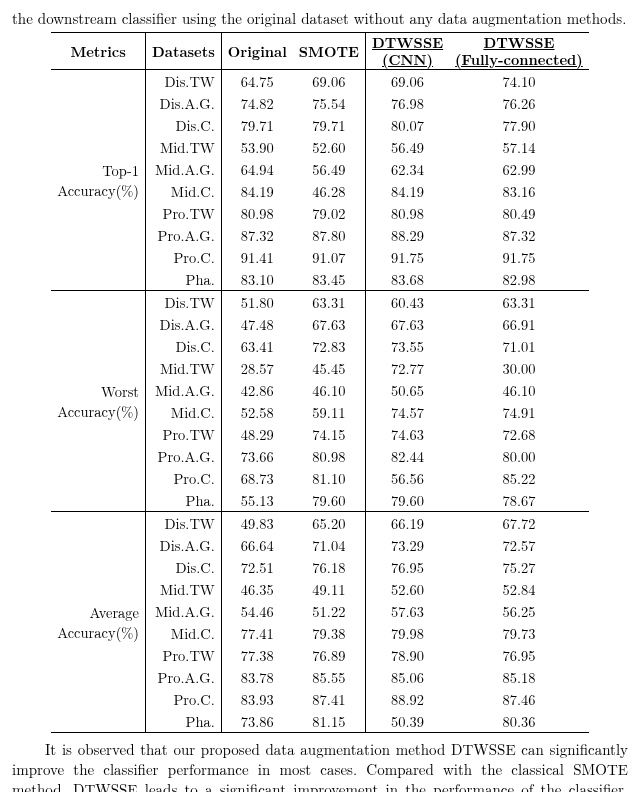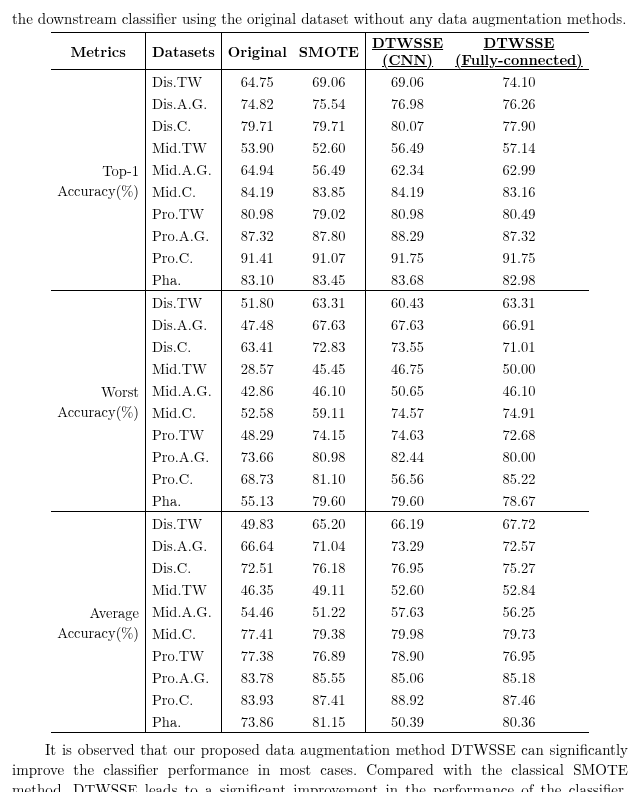--- a/index.html
+++ b/index.html
@@ -22,21 +22,21 @@
     border-collapse: collapse;
     margin: 0 auto;
     font-size: 14.5px;
   }
   th, td {
     padding: 1px 6px;
     text-align: left;
     vertical-align: middle;
   }
   td.num, th.num { text-align: center; }
-  td.ds { text-align: left; }
+  td.ds { text-align: right; }
   .rule-top { border-top: 1.2px solid #000; margin-top: 38px; }
   .rule-bot { border-bottom: 1.2px solid #000; }
   .rule-mid { border-bottom: 0.7px solid #000; }
   th.vsep, td.vsep { border-right: 0.7px solid #000; }
   .bold { font-weight: normal; }
   .metric-cell {
     text-align: right;
     white-space: nowrap;
   }
   .hdr th { font-weight: bold; text-align: center; }
@@ -95,21 +95,21 @@
       <tr>
         <td class="ds vsep">Mid.A.G.</td>
         <td class="num bold">64.94</td>
         <td class="num vsep">56.49</td>
         <td class="num">62.34</td>
         <td class="num">62.99</td>
       </tr>
       <tr>
         <td class="ds vsep">Mid.C.</td>
         <td class="num bold">84.19</td>
-        <td class="num vsep">83.85</td>
+        <td class="num vsep">46.28</td>
         <td class="num bold">84.19</td>
         <td class="num">83.16</td>
       </tr>
       <tr>
         <td class="ds vsep">Pro.TW</td>
         <td class="num bold">80.98</td>
         <td class="num vsep">79.02</td>
         <td class="num bold">80.98</td>
         <td class="num">80.49</td>
       </tr>
@@ -153,22 +153,22 @@
         <td class="ds vsep">Dis.C.</td>
         <td class="num">63.41</td>
         <td class="num vsep">72.83</td>
         <td class="num bold">73.55</td>
         <td class="num">71.01</td>
       </tr>
       <tr>
         <td class="ds vsep">Mid.TW</td>
         <td class="num">28.57</td>
         <td class="num vsep">45.45</td>
-        <td class="num">46.75</td>
-        <td class="num bold">50.00</td>
+        <td class="num">72.77</td>
+        <td class="num bold">30.00</td>
       </tr>
       <tr>
         <td class="ds vsep">Mid.A.G.</td>
         <td class="num">42.86</td>
         <td class="num vsep">46.10</td>
         <td class="num bold">50.65</td>
         <td class="num">46.10</td>
       </tr>
       <tr>
         <td class="ds vsep">Mid.C.</td>

